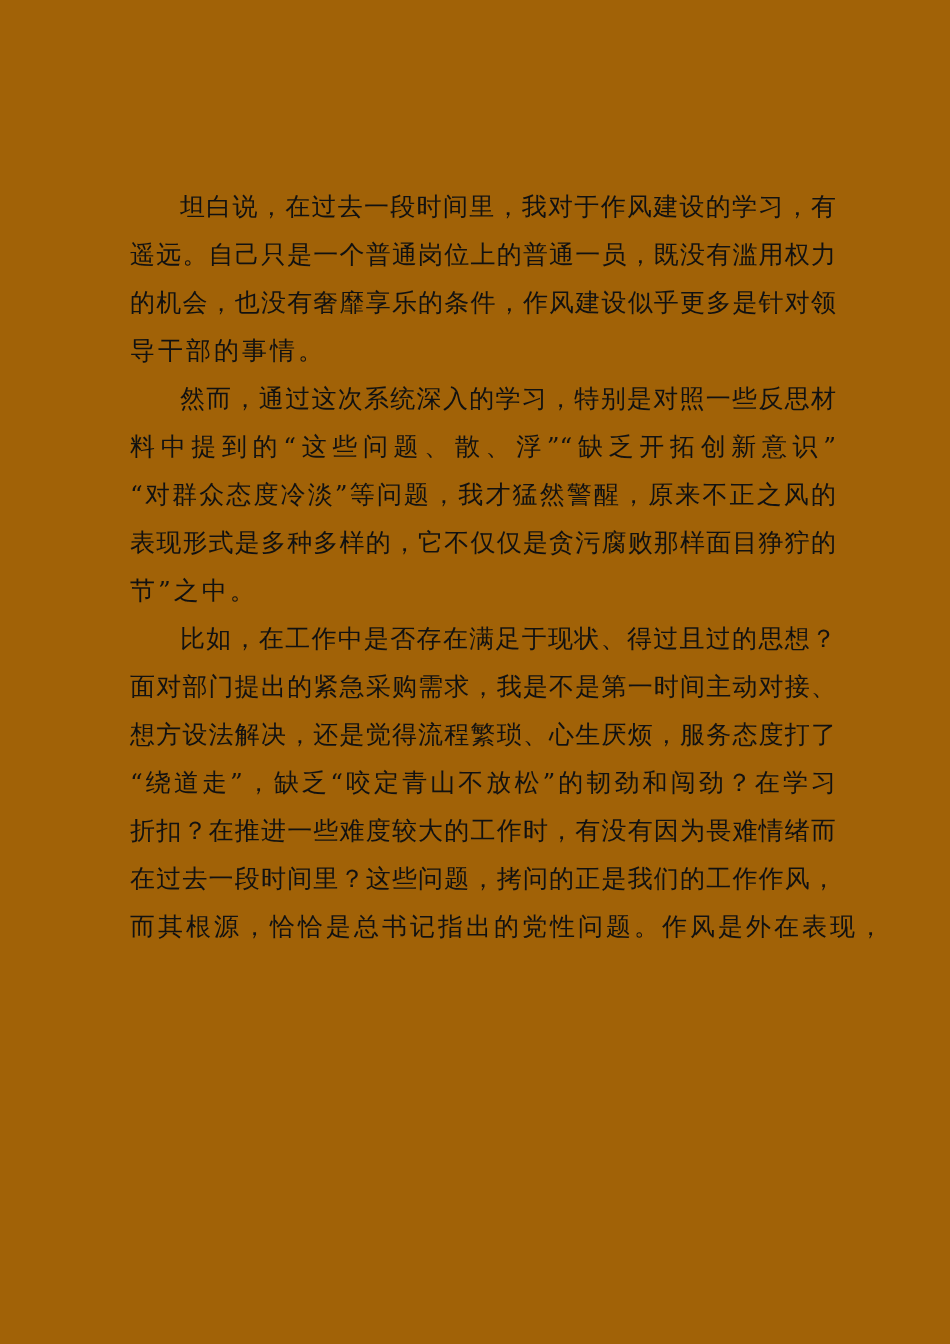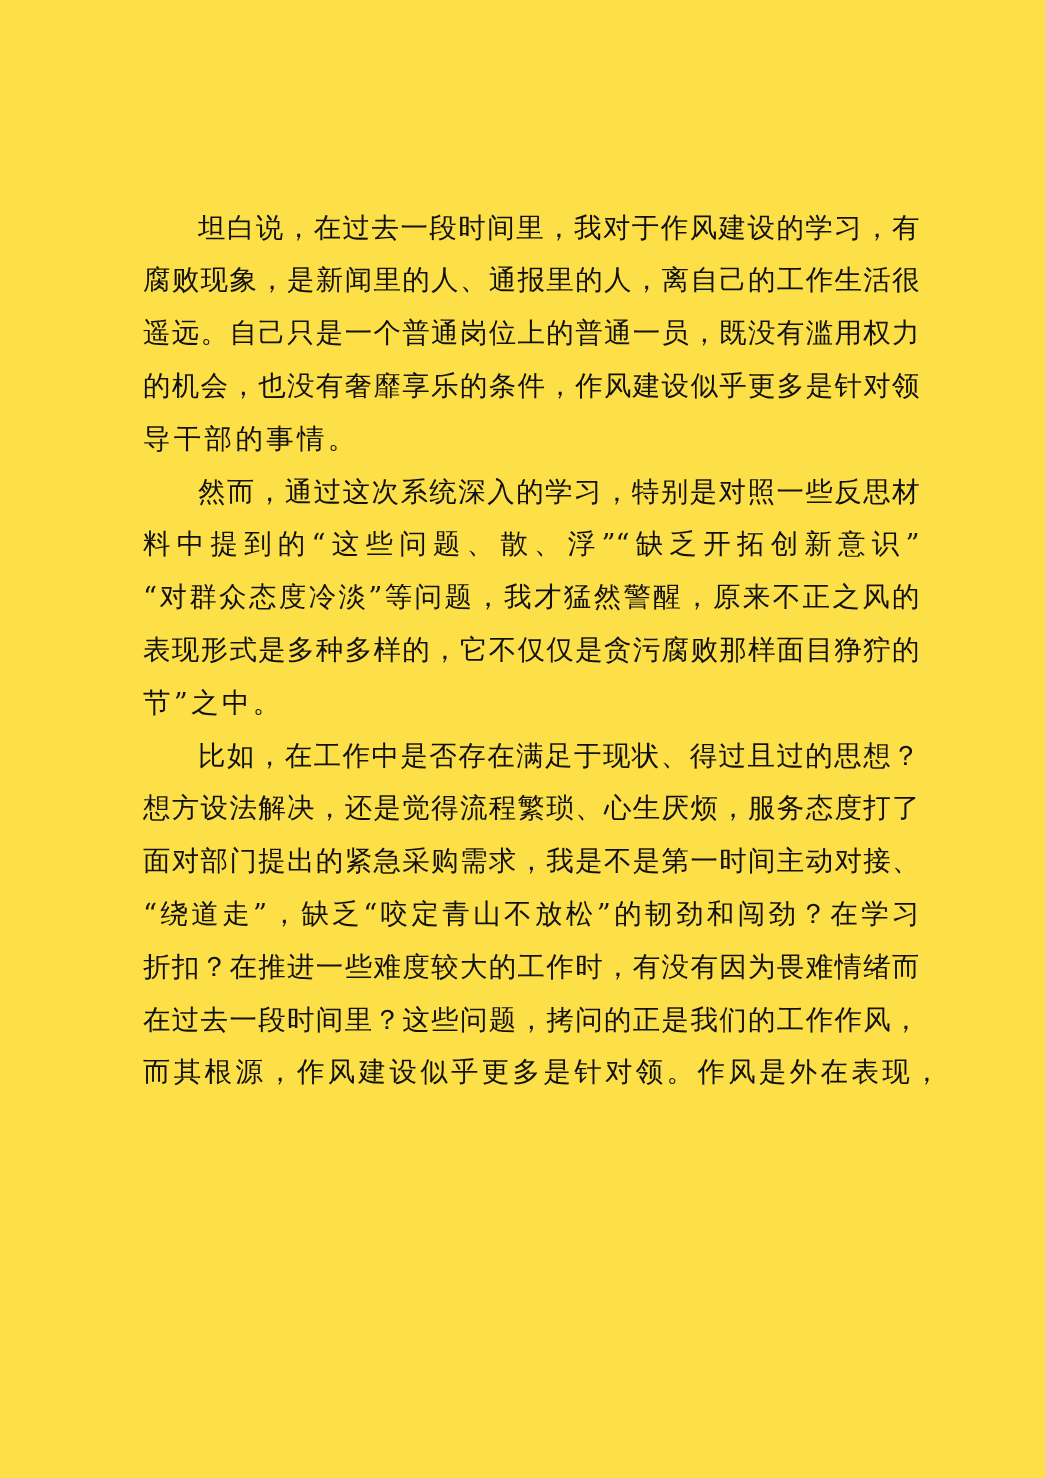--- a/index.html
+++ b/index.html
@@ -14,21 +14,21 @@
       overflow: hidden;
       font-family: "DejaVu Serif", "Liberation Serif", serif;
       color: #111111;
     }
     .page {
       position: absolute;
       left: 0;
       top: 0;
       width: 950px;
       height: 1344px;
-      background: #fde047;
+      background: #a16207;
     }
     .body-text {
       position: absolute;
       left: 130px;
       top: 188px;
       width: 706px;
     }
     .paragraph {
       margin: 0;
     }
@@ -51,38 +51,37 @@
     }
   </style>
 </head>
 <body>
 
 <div class="page">
   <div class="body-text">
 
     <div class="paragraph">
       <span class="line indent">坦白说，在过去一段时间里，我对于作风建设的学习，有</span>
-      <span class="line">腐败现象，是新闻里的人、通报里的人，离自己的工作生活很</span>
       <span class="line">遥远。自己只是一个普通岗位上的普通一员，既没有滥用权力</span>
       <span class="line">的机会，也没有奢靡享乐的条件，作风建设似乎更多是针对领</span>
       <span class="line last">导干部的事情。</span>
     </div>
 
     <div class="paragraph">
       <span class="line indent">然而，通过这次系统深入的学习，特别是对照一些反思材</span>
       <span class="line">料中提到的“这些问题、散、浮”“缺乏开拓创新意识”</span>
       <span class="line">“对群众态度冷淡”等问题，我才猛然警醒，原来不正之风的</span>
       <span class="line">表现形式是多种多样的，它不仅仅是贪污腐败那样面目狰狞的</span>
       <span class="line last">节”之中。</span>
     </div>
 
     <div class="paragraph">
       <span class="line indent">比如，在工作中是否存在满足于现状、得过且过的思想？</span>
+      <span class="line">面对部门提出的紧急采购需求，我是不是第一时间主动对接、</span>
       <span class="line">想方设法解决，还是觉得流程繁琐、心生厌烦，服务态度打了</span>
-      <span class="line">面对部门提出的紧急采购需求，我是不是第一时间主动对接、</span>
       <span class="line">“绕道走”，缺乏“咬定青山不放松”的韧劲和闯劲？在学习</span>
       <span class="line">折扣？在推进一些难度较大的工作时，有没有因为畏难情绪而</span>
       <span class="line">在过去一段时间里？这些问题，拷问的正是我们的工作作风，</span>
-      <span class="line last">而其根源，作风建设似乎更多是针对领。作风是外在表现，</span>
+      <span class="line last">而其根源，恰恰是总书记指出的党性问题。作风是外在表现，</span>
     </div>
 
   </div>
 </div>
 
 </body></html>

